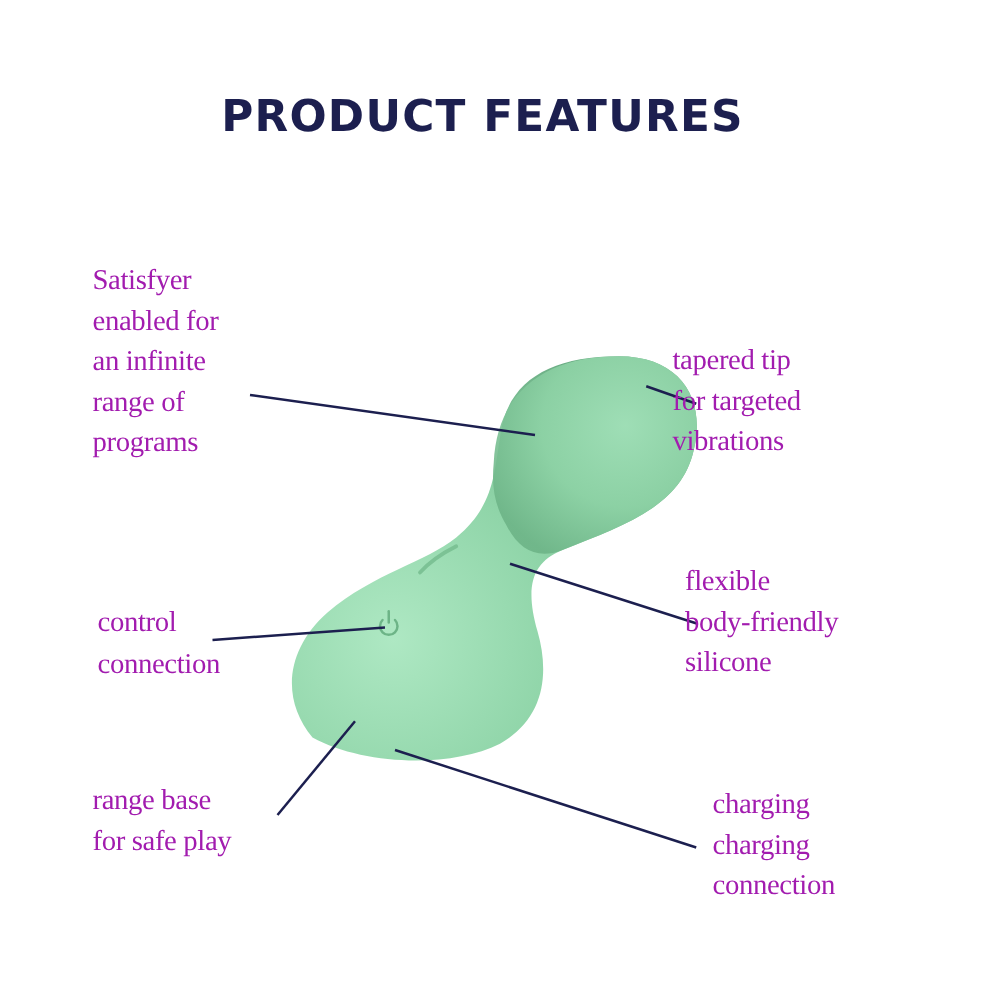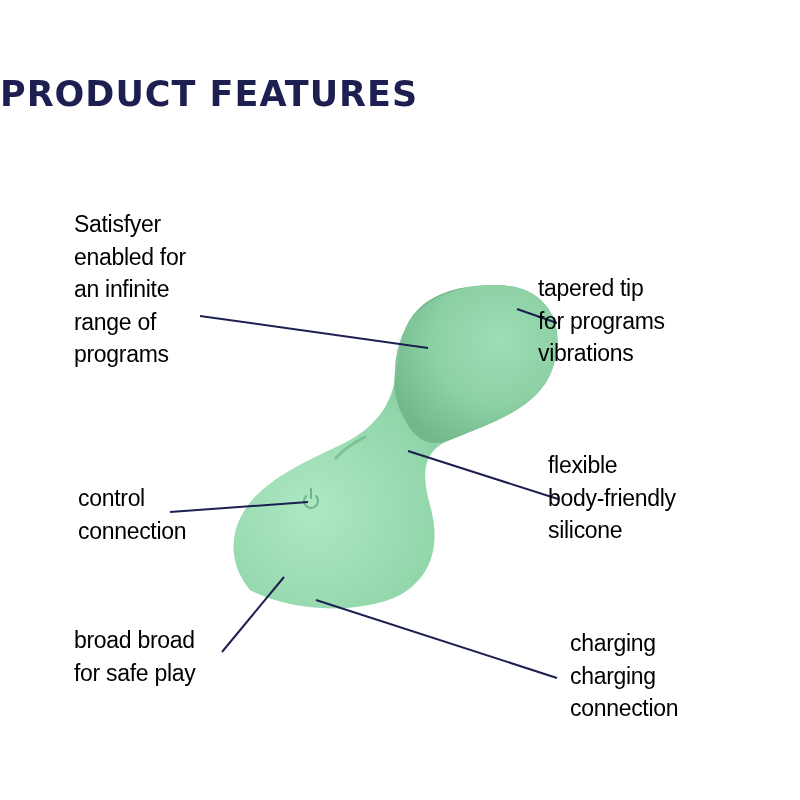--- a/index.html
+++ b/index.html
@@ -1,27 +1,27 @@
 <!DOCTYPE html>
 <html><head>
   <meta charset="utf-8">
   <style>
     html, body { margin: 0; padding: 0; }
     body {
       width: 800px; height: 800px; background: #ffffff; position: relative; overflow: hidden;
       font-family: "DejaVu Sans", sans-serif; color: #1c1f4f;
     }
     .title {
-      position: absolute; top: 74px; left: 0; width: 772px; text-align: left;
+      position: absolute; top: 74px; left: 0; width: 772px; text-align: center;
       font-family: "DejaVu Sans", sans-serif; font-weight: bold; font-size: 35px;
       letter-spacing: 1px; color: #1c1f4f;
     }
     .label {
-      position: absolute; font-size: 23px; line-height: 32.5px; color: #000000;
-      font-family: Liberation Sans, sans-serif; white-space: nowrap; letter-spacing: -0.3px;
+      position: absolute; font-size: 23px; line-height: 32.5px; color: #a21caf;
+      font-family: Liberation Serif, serif; white-space: nowrap; letter-spacing: -0.3px;
     }
     .label span { display: block; }
     svg.art { position: absolute; left: 0; top: 0; }
   </style>
 </head>
 <body>
 
 <div class="title">PRODUCT FEATURES</div>
 
 <svg class="art" width="800" height="800" viewBox="0 0 800 800">
@@ -76,37 +76,37 @@
 <div class="label" style="left:74px; top:208px;">
   <span>Satisfyer</span>
   <span>enabled for</span>
   <span>an infinite</span>
   <span>range of</span>
   <span>programs</span>
 </div>
 
 <div class="label" style="left:538px; top:272px;">
   <span>tapered tip</span>
-  <span>for programs</span>
+  <span>for targeted</span>
   <span>vibrations</span>
 </div>
 
 <div class="label" style="left:78px; top:482px;">
   <span>control</span>
   <span>connection</span>
 </div>
 
 <div class="label" style="left:548px; top:449px;">
   <span>flexible</span>
   <span>body-friendly</span>
   <span>silicone</span>
 </div>
 
 <div class="label" style="left:74px; top:624px;">
-  <span>broad broad</span>
+  <span>range base</span>
   <span>for safe play</span>
 </div>
 
 <div class="label" style="left:570px; top:627px;">
   <span>charging</span>
   <span>charging</span>
   <span>connection</span>
 </div>
 
 </body></html>

